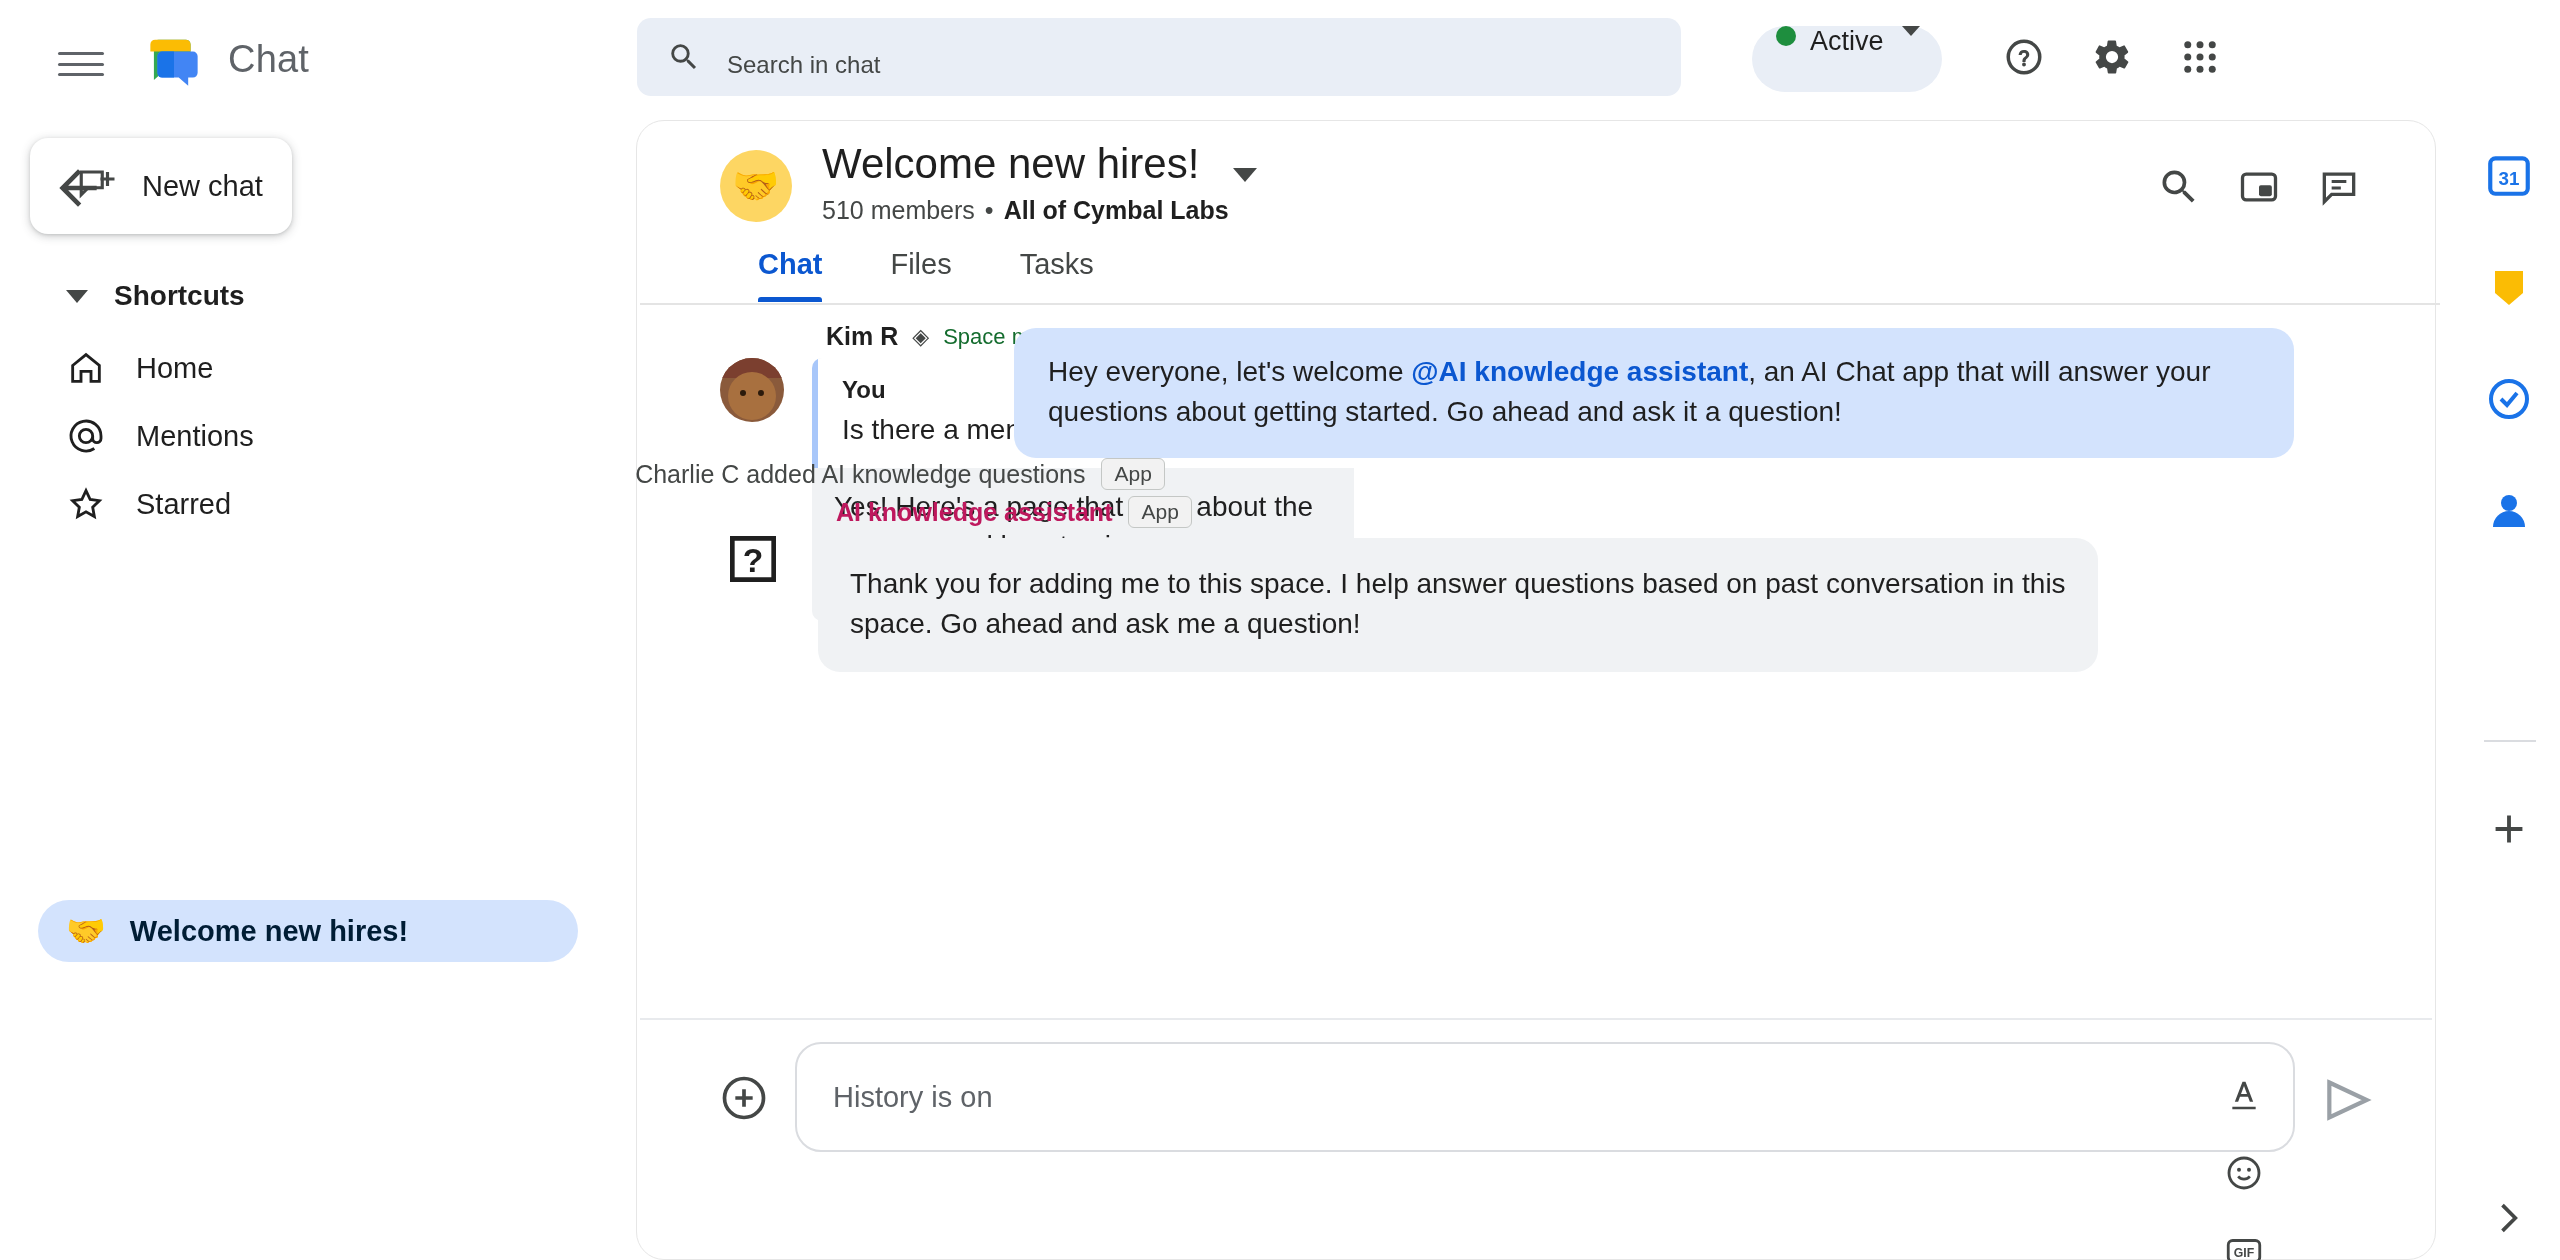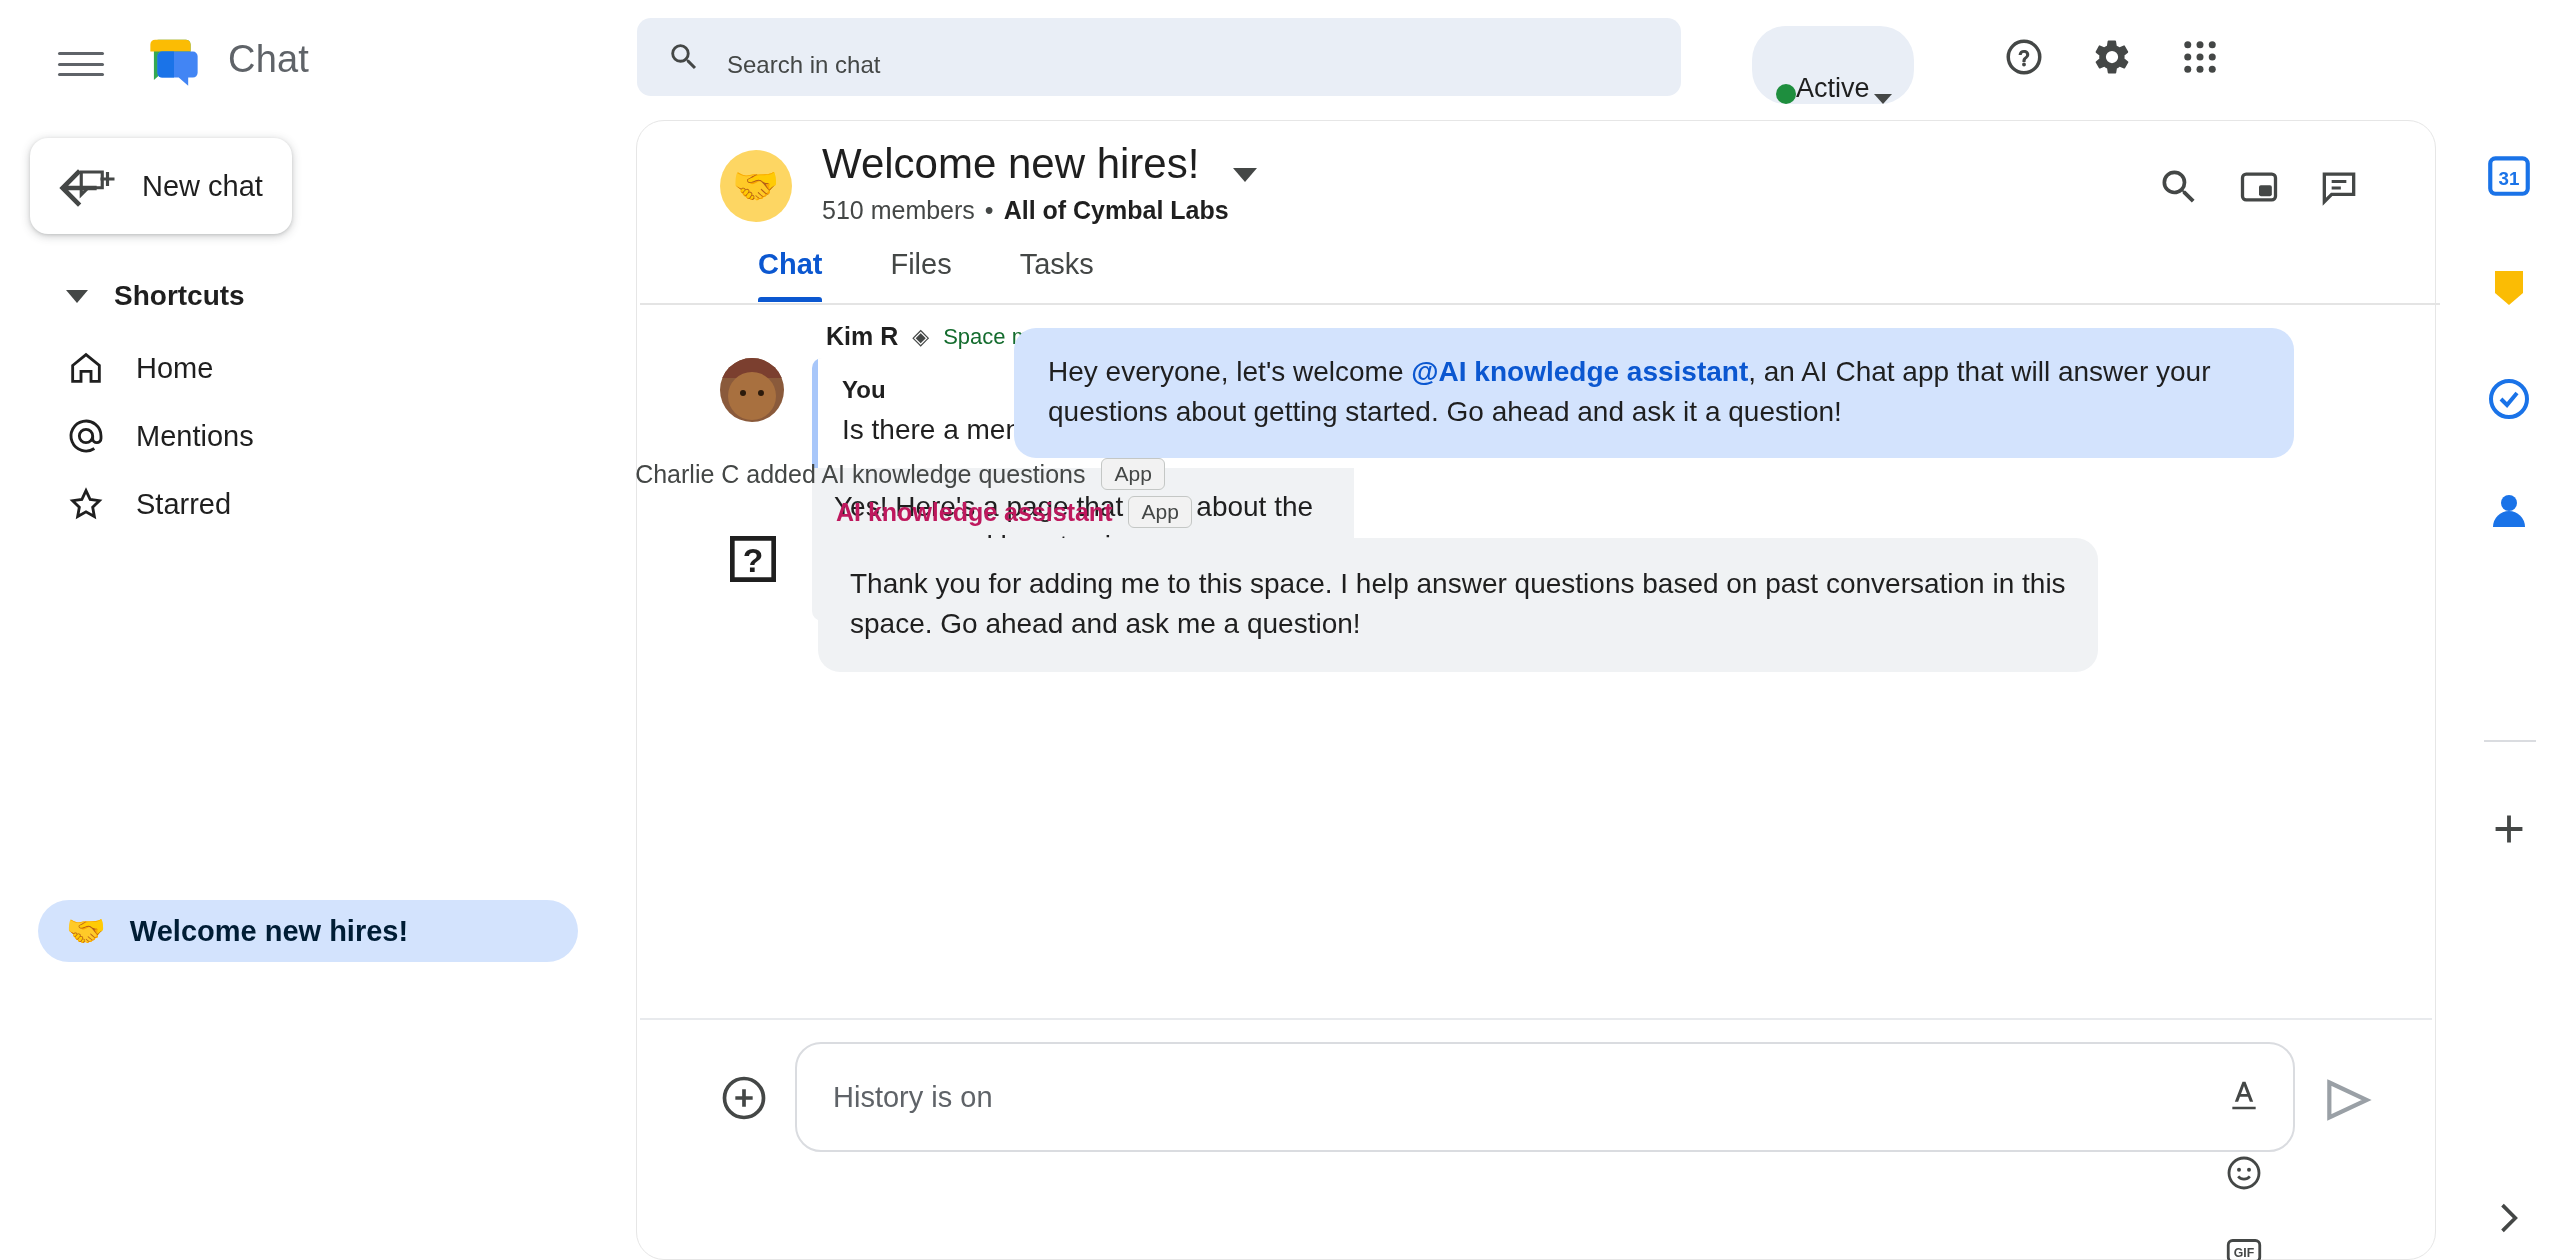--- a/index.html
+++ b/index.html
@@ -54,23 +54,23 @@
   .searchbar input {
     border: none; background: transparent; outline: none;
     font-size: 24px; color: #444746; width: 860px;
     font-family: "Liberation Sans", sans-serif;
     margin-top: 15px;
   }
   .searchbar input::placeholder { color: #444746; }
 
   .status-chip {
     position: absolute; left: 1752px; top: 26px;
-    height: 78px; padding: 0 22px 0 24px;
+    height: 66px; padding: 0 22px 0 24px;
     background: #e9eef6; border-radius: 34px;
-    display: flex; align-items: flex-end; 
+    display: flex; align-items: flex-start; gap: 14px;
     cursor: pointer;
   }
   .status-dot { width: 20px; height: 20px; border-radius: 50%; background: #1e8e3e; }
   .status-label { font-size: 27px; color: #1f1f1f; }
   .chev-down {
     width: 0; height: 0; border-left: 9px solid transparent; border-right: 9px solid transparent;
     border-top: 10px solid #444746; margin-left: 4px;
   }
 
   .ticon {

